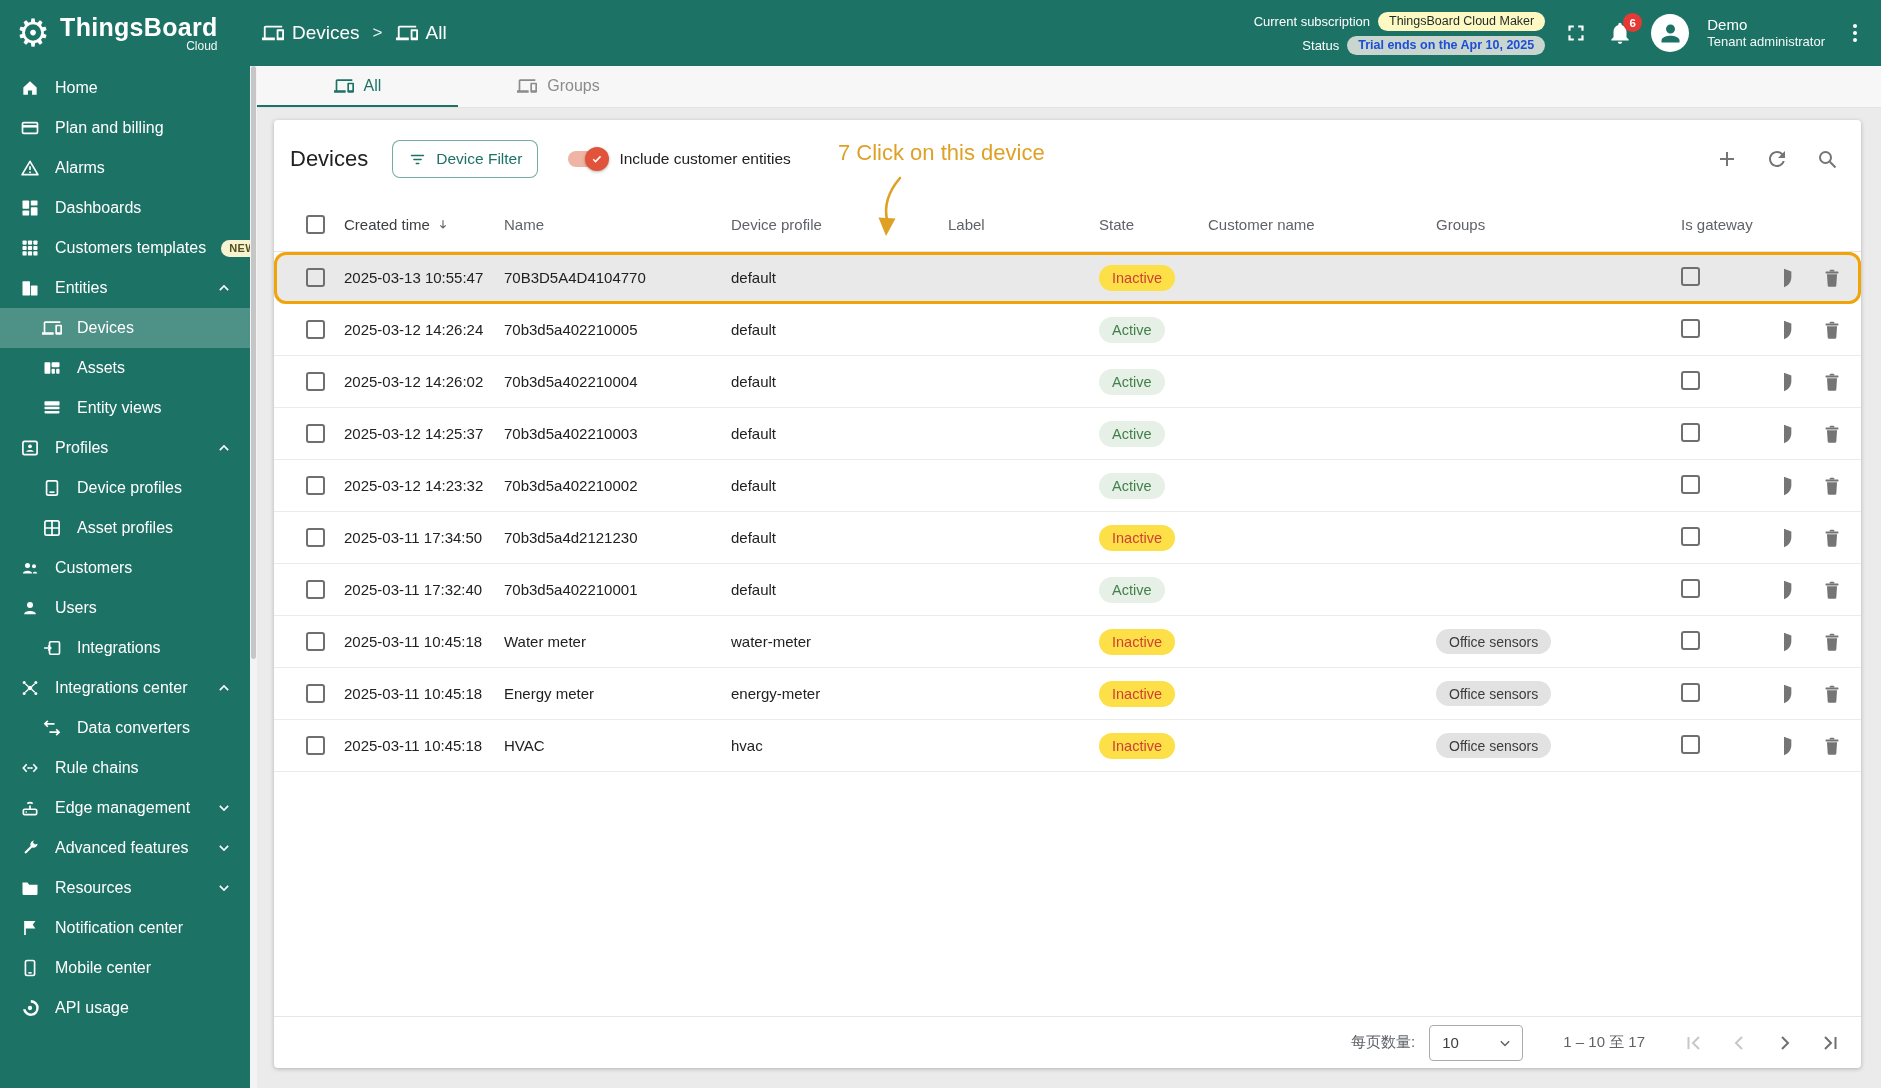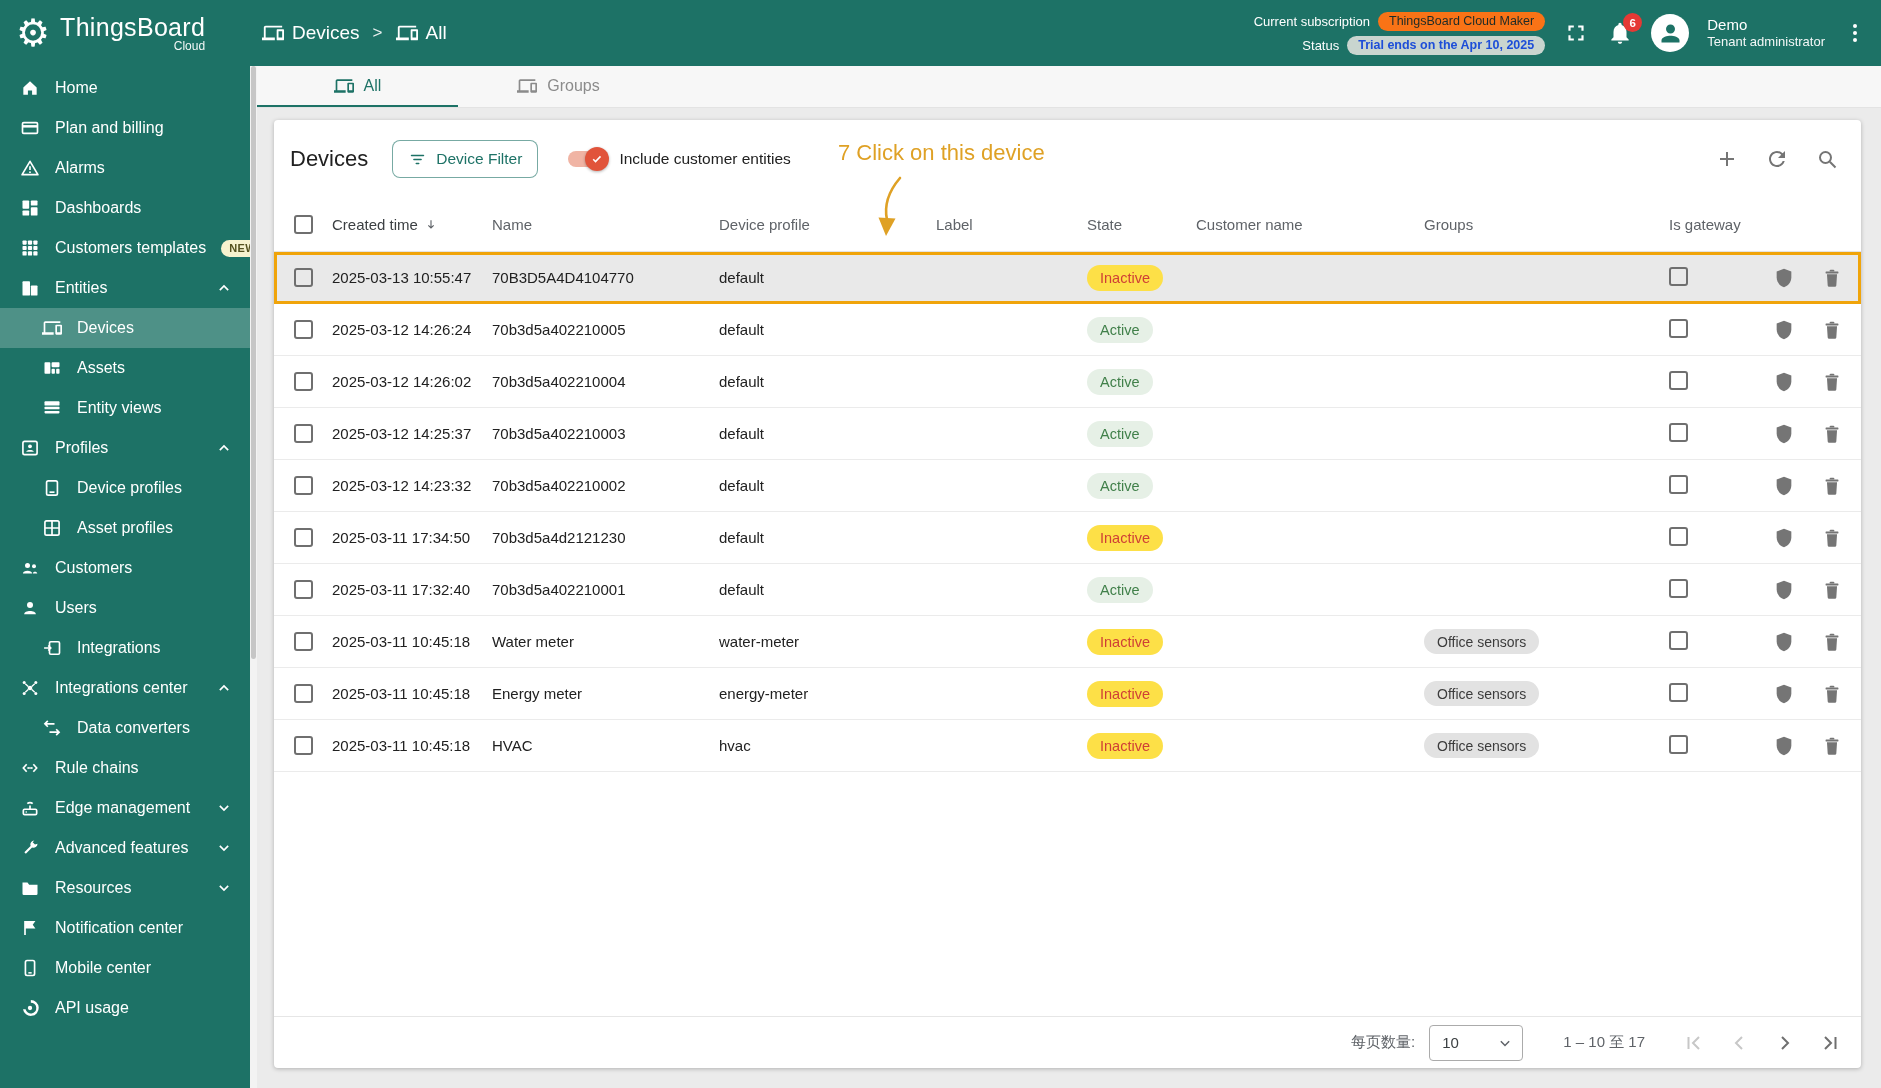--- a/index.html
+++ b/index.html
@@ -3,30 +3,30 @@
 <meta charset="utf-8">
 <style>
   *{box-sizing:border-box;margin:0;padding:0;}
   html,body{width:1881px;height:1088px;overflow:hidden;background:#ebebeb;font-family:"Liberation Sans",sans-serif;}
 
   
   .header{position:absolute;top:0;left:0;width:100%;height:66px;background:#1d7266;display:flex;align-items:center;color:#fff;z-index:20;}
   .logo{width:250px;flex:0 0 auto;display:flex;align-items:center;gap:10px;padding-left:16px;}
   .logo-gear{font-size:38px;line-height:1;}
   .logo-text{display:flex;flex-direction:column;align-items:flex-end;}
-  .logo-title{font-size:25px;font-weight:normal;letter-spacing:.3px;}
+  .logo-title{font-size:25px;font-weight:bold;letter-spacing:.3px;}
   .logo-sub{font-size:12px;margin-top:-3px;opacity:.95;}
   .breadcrumb{display:flex;align-items:center;gap:9px;font-size:19px;margin-left:12px;}
   .crumb{display:flex;align-items:center;gap:8px;cursor:pointer;}
   .crumb svg{width:22px;height:22px;}
   .crumb-sep{margin:0 4px;font-size:17px;opacity:.9;}
   .header-right{margin-left:auto;display:flex;align-items:center;gap:18px;padding-right:14px;}
   .substatus{display:flex;flex-direction:column;align-items:flex-end;gap:5px;font-size:13px;}
   .subline{display:flex;align-items:center;gap:8px;white-space:nowrap;}
-  .pill{background:#f97316;color:#1d2b28;border-radius:12px;padding:2.5px 11px;font-size:12.5px;}
+  .pill{background:#fef9c3;color:#1d2b28;border-radius:12px;padding:2.5px 11px;font-size:12.5px;}
   .pill.status{background:#c9d5cf;font-weight:bold;color:#1d4ed8;}
   .hicon{position:relative;display:flex;cursor:pointer;}
   .badge-count{position:absolute;top:-7px;right:-9px;background:#e53935;color:#fff;border-radius:50%;width:19px;height:19px;font-size:11.5px;font-weight:bold;display:flex;align-items:center;justify-content:center;}
   .avatar{width:38px;height:38px;border-radius:50%;background:#fff;display:flex;align-items:center;justify-content:center;cursor:pointer;}
   .user-block{display:flex;flex-direction:column;line-height:1.3;}
   .user-name{font-size:15px;}
   .user-role{font-size:13px;opacity:.95;}
 
   
   .sidebar{position:absolute;top:66px;left:0;bottom:0;width:250px;background:#1d7266;padding-top:2px;overflow:hidden;}
@@ -57,27 +57,27 @@
   .toggle .knob{position:absolute;right:-3px;top:-4px;width:24px;height:24px;border-radius:50%;background:#e1543b;display:flex;align-items:center;justify-content:center;box-shadow:0 1px 3px rgba(0,0,0,.3);}
   .toggle-label{font-size:15.5px;color:#212121;}
   .toolbar-icons{margin-left:auto;display:flex;align-items:center;gap:26px;}
   .tibtn{display:flex;cursor:pointer;}
 
   
   .annotation{position:absolute;left:564px;top:20px;font-size:22px;color:#dfa125;white-space:nowrap;z-index:6;}
   .annotation-arrow{position:absolute;left:598px;top:56px;z-index:6;}
 
   
-  .gridrow{display:grid;grid-template-columns:58px 160px 227px 217px 151px 109px 228px 240px 108px 1fr;align-items:center;}
+  .gridrow{display:grid;grid-template-columns:58px 160px 227px 217px 151px 109px 228px 240px 108px 1fr;align-items:center;padding-left:12px;}
   .thead{height:54px;border-bottom:1px solid #e4e4e4;flex:0 0 auto;color:#5f6368;font-size:15px;}
   .th{display:flex;align-items:center;gap:5px;padding-right:10px;white-space:nowrap;cursor:pointer;}
   .th.sorted{color:#3c4043;}
   .tbody{flex:1;min-height:0;display:flex;flex-direction:column;}
   .trow{height:52px;border-bottom:1px solid #ebebeb;font-size:15px;color:#212121;flex:0 0 auto;}
-  .trow.highlighted{background:#e9e9e9;outline:3px solid #f0a40a;outline-offset:-3px;border-radius:0;}
+  .trow.highlighted{background:#e9e9e9;outline:3px solid #f0a40a;outline-offset:-3px;border-radius:12px;}
   .cell{padding-right:10px;white-space:nowrap;overflow:hidden;}
   .c-check{display:flex;justify-content:center;padding-right:0;}
   .checkbox{width:19px;height:19px;border:2px solid #6f6f6f;border-radius:3px;display:inline-block;background:transparent;}
   .badge{display:inline-block;padding:5px 13px;border-radius:15px;font-size:14.5px;}
   .badge.active{background:#e6f0e6;color:#41804a;}
   .badge.inactive{background:#fde047;color:#cf3f36;}
   .chip{display:inline-block;background:#e2e2e2;border-radius:14px;padding:4.5px 13px;font-size:14px;color:#3c3c3c;}
   .c-gw{padding-left:5px;}
   .c-actions{display:flex;justify-content:flex-end;gap:26px;padding-right:18px;}
   .action{display:flex;cursor:pointer;color:#757575;}

